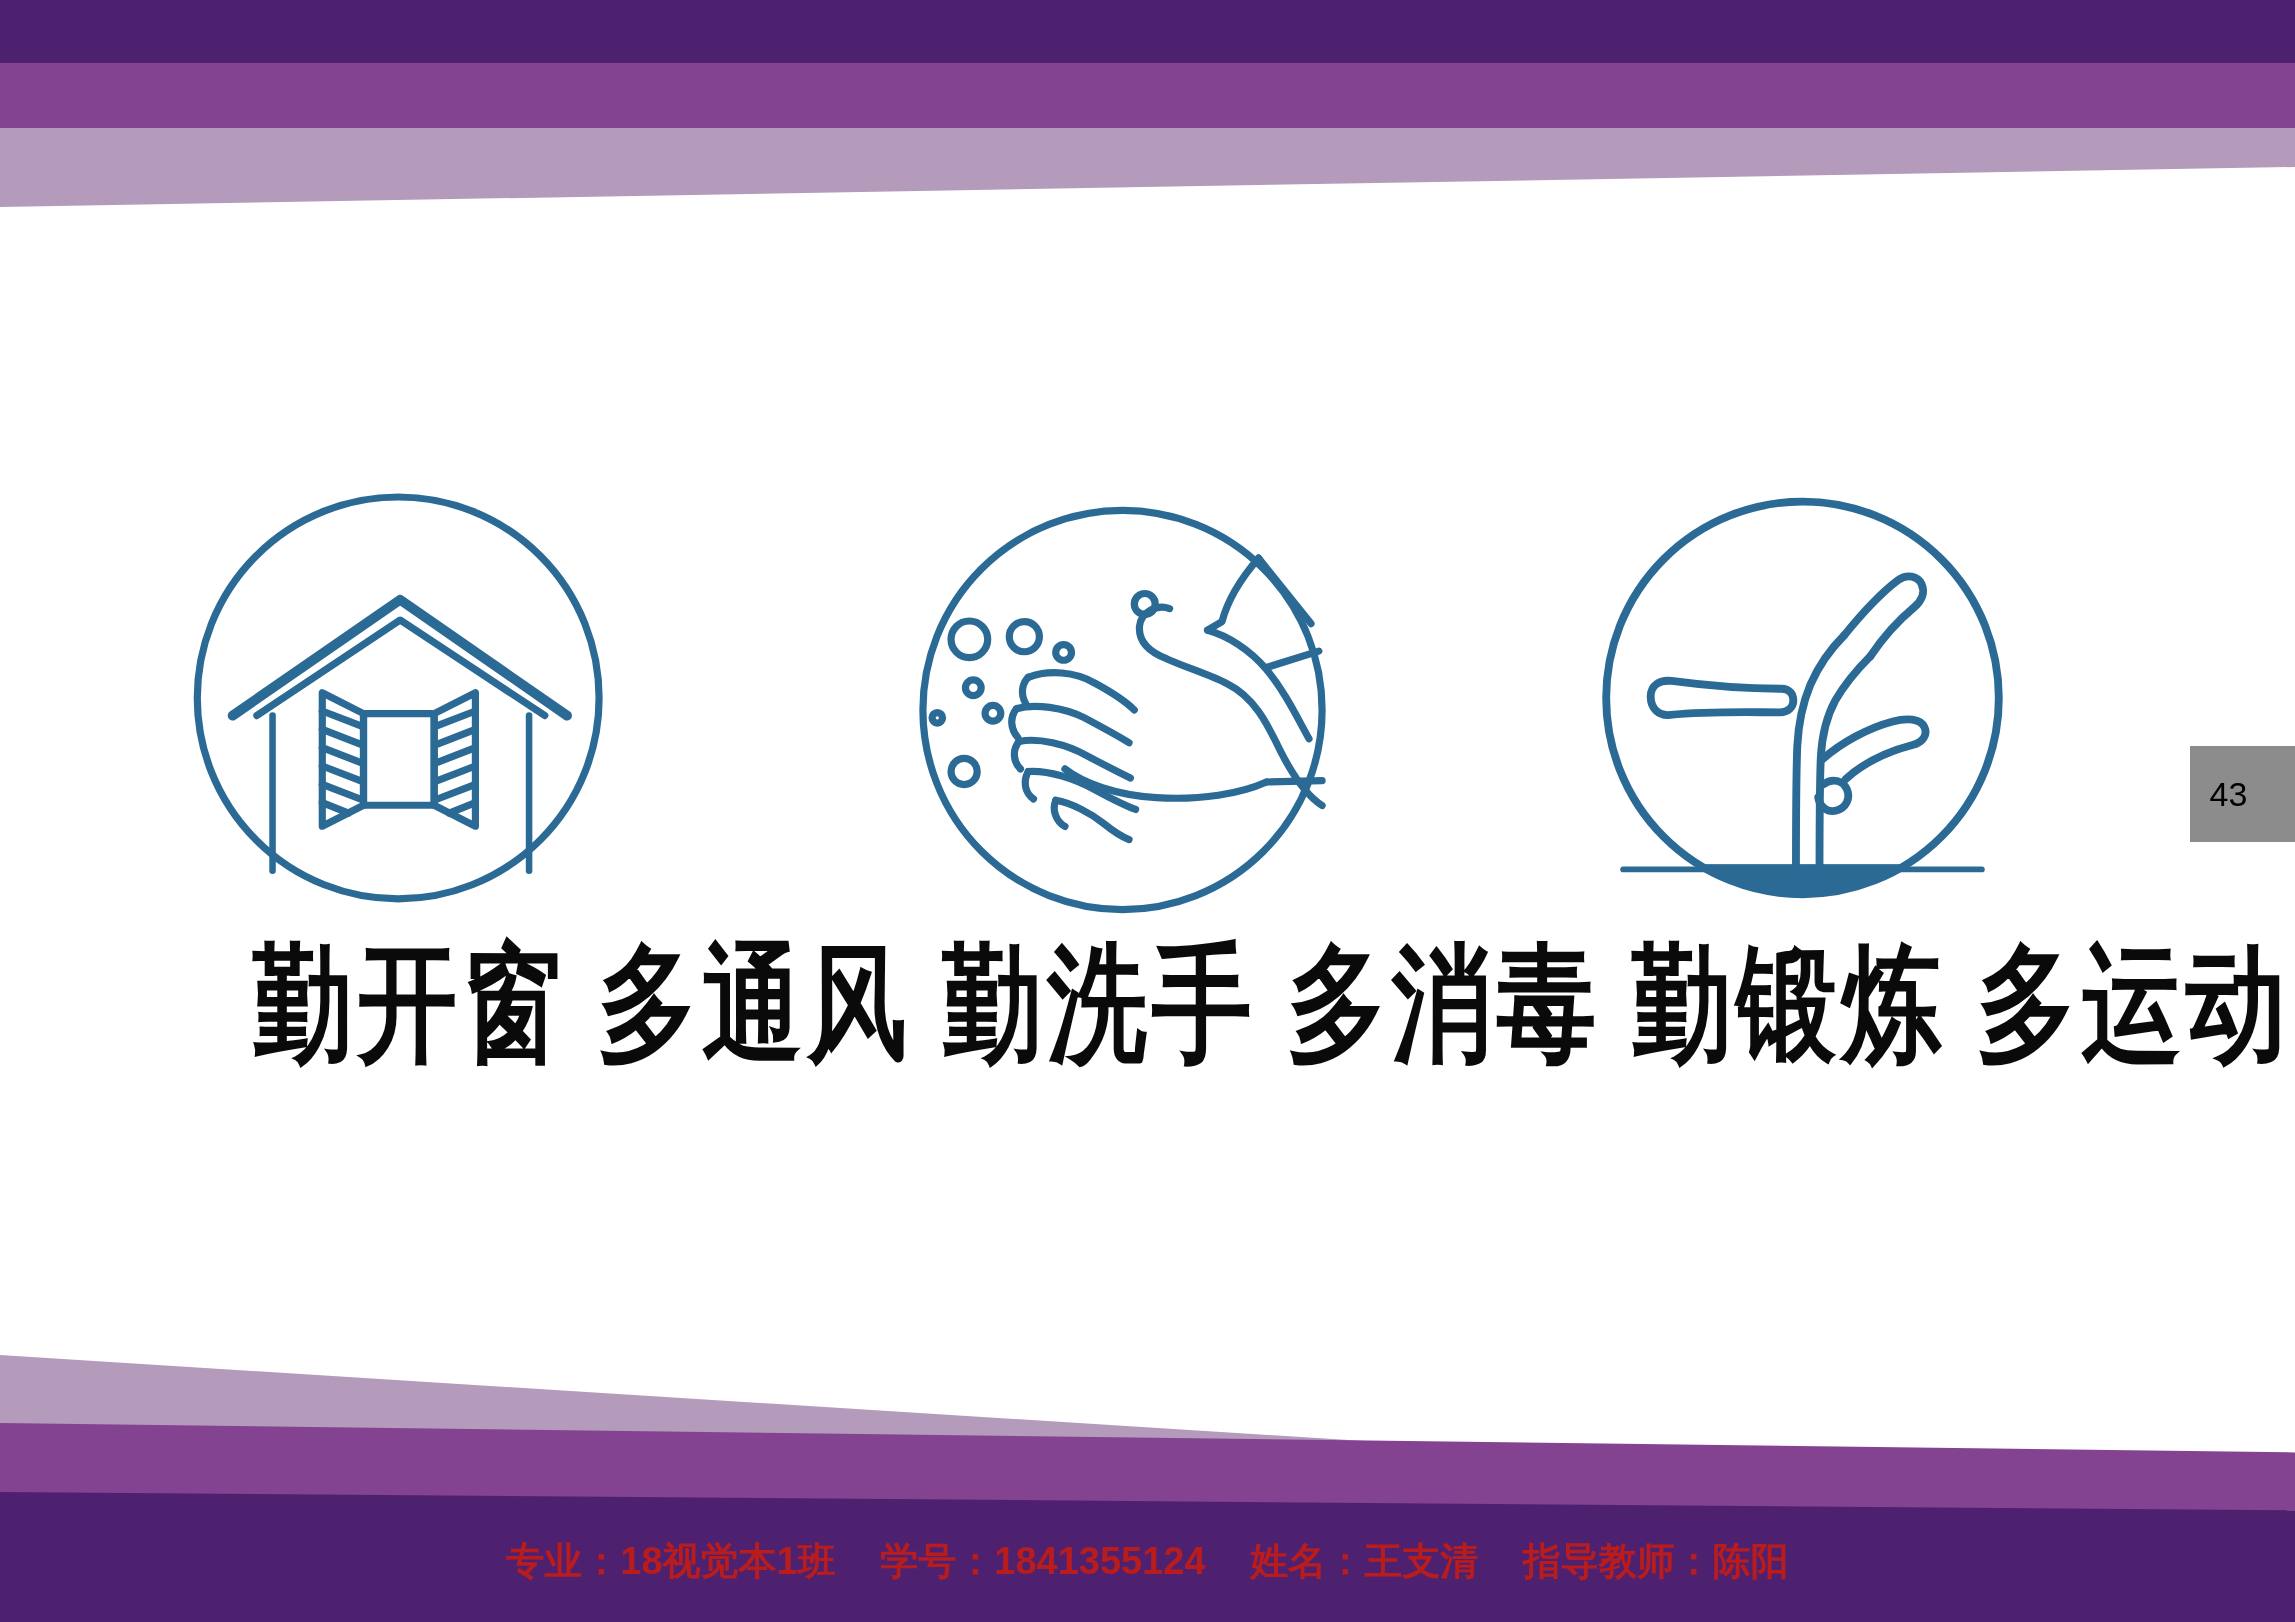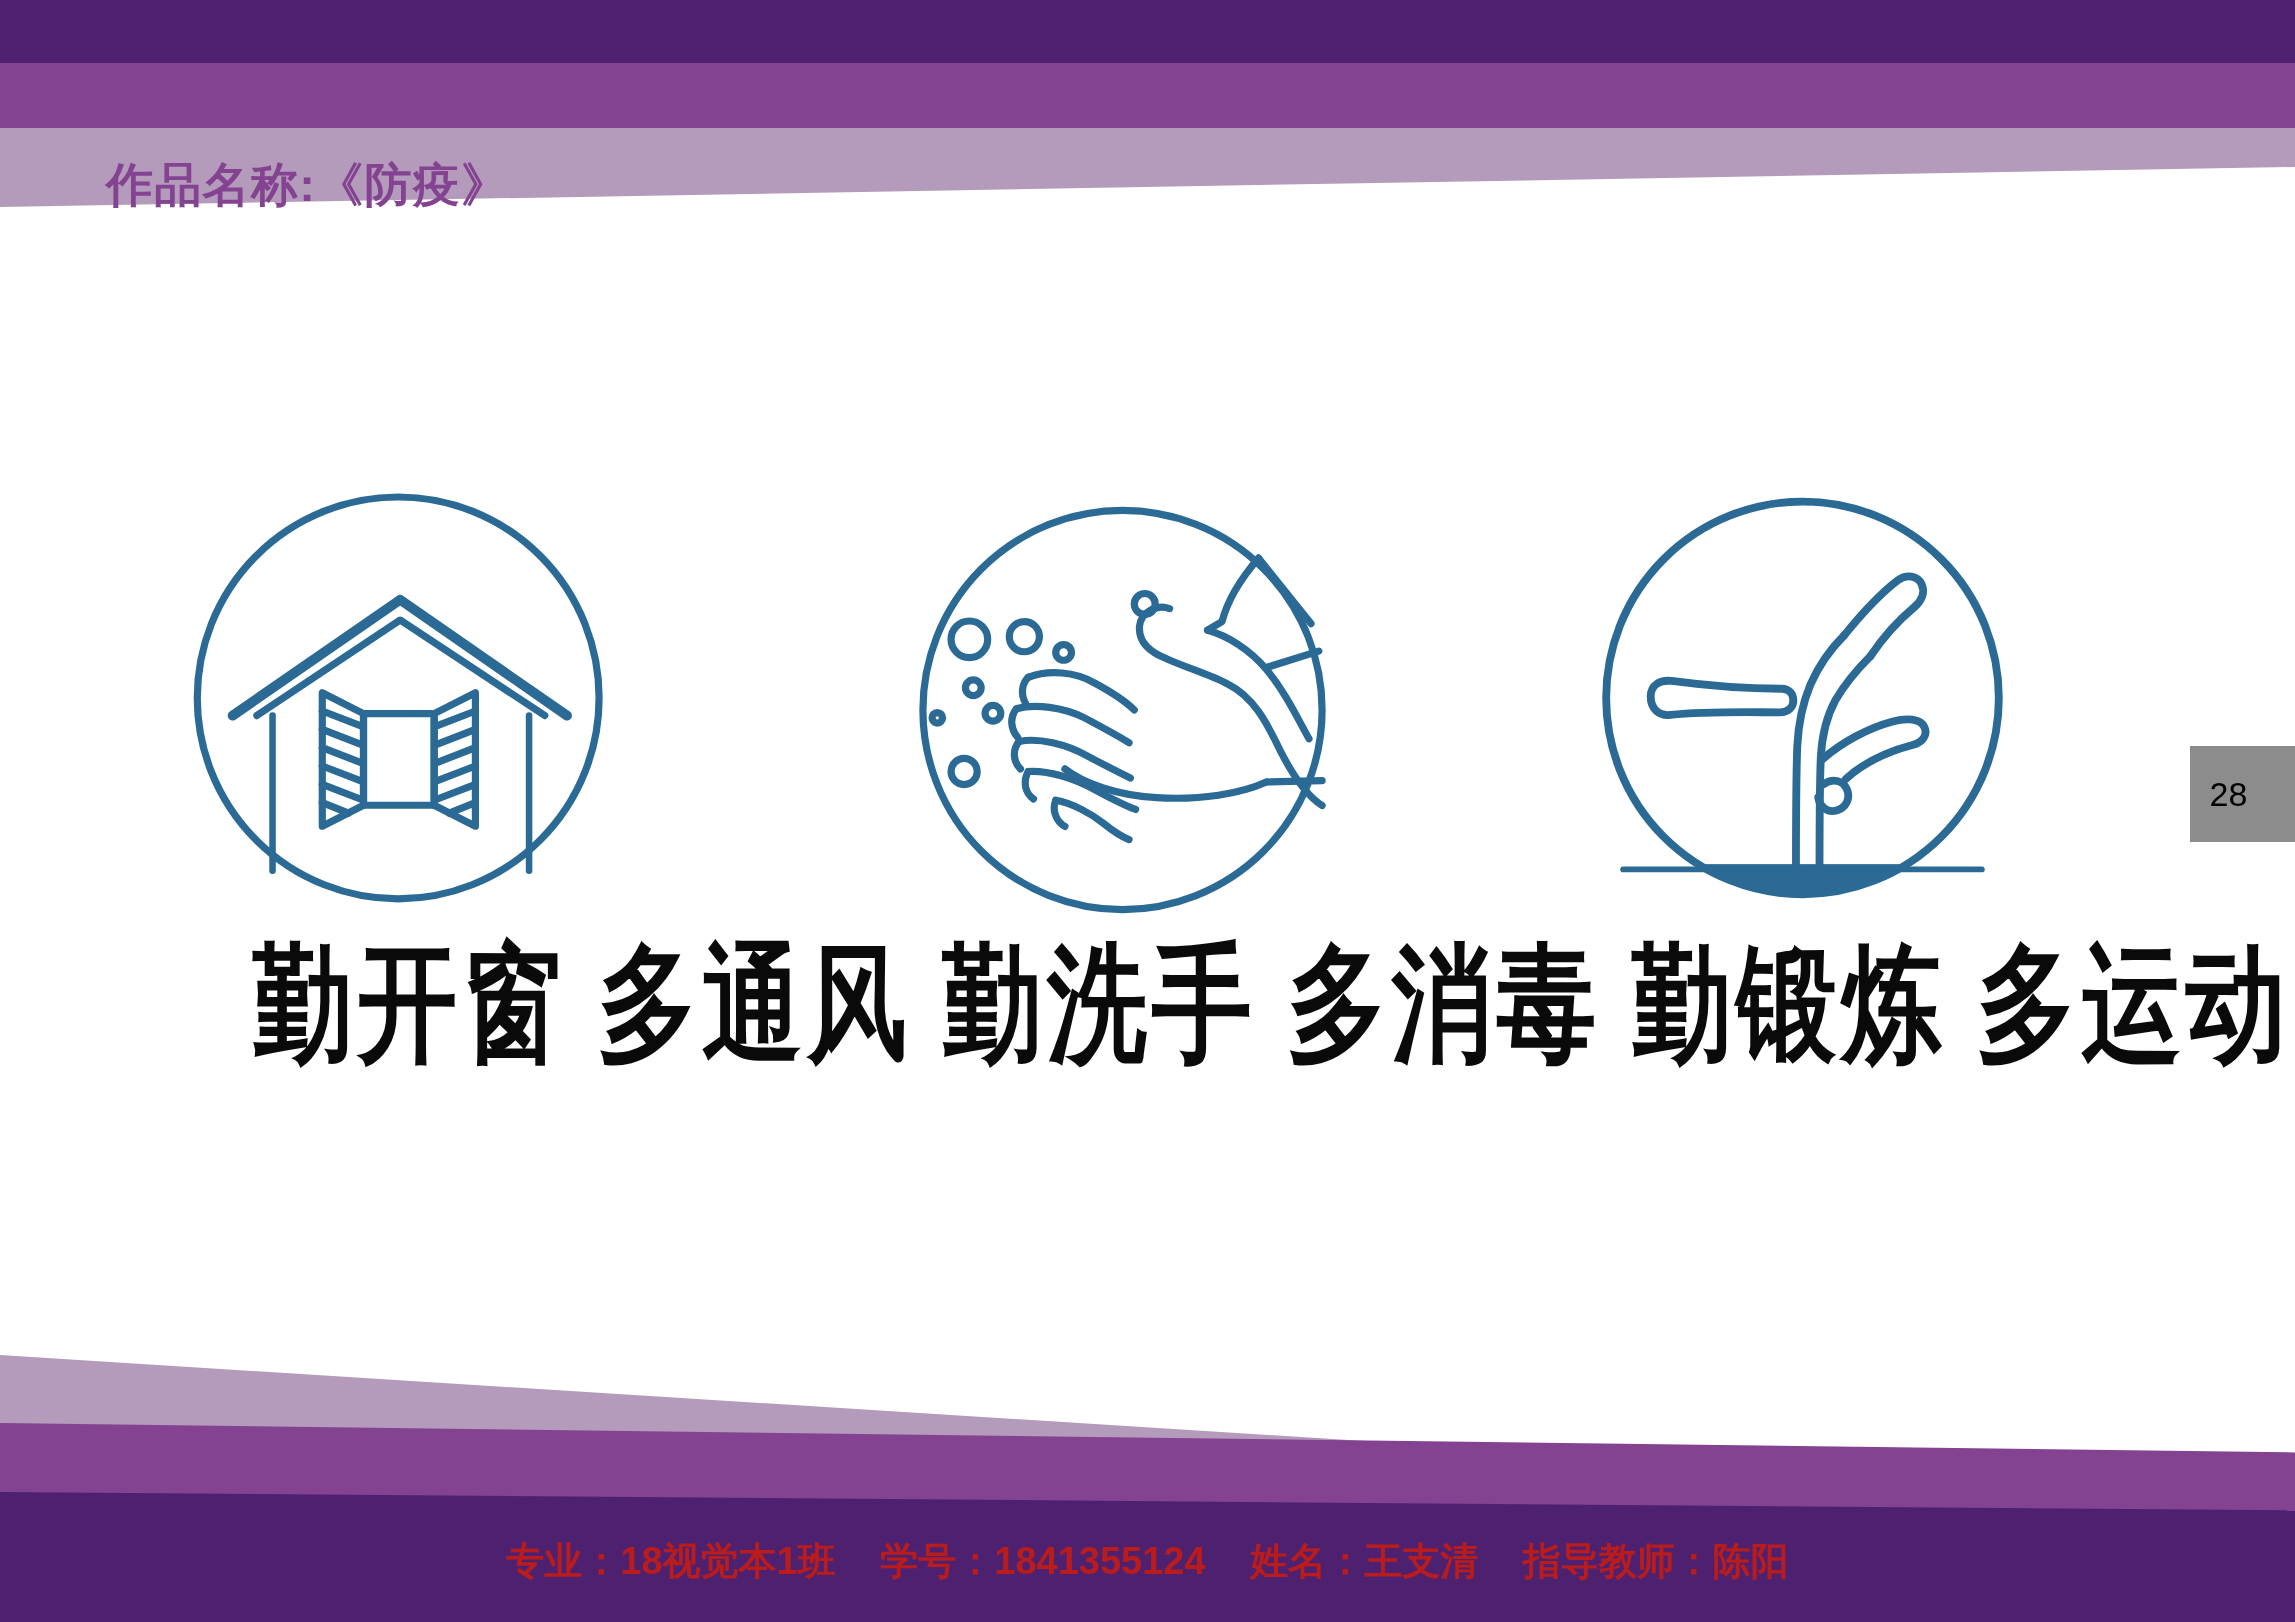--- a/index.html
+++ b/index.html
@@ -145,21 +145,20 @@
 </style>
 </head>
 <body>
 
 <div id="slide">
 
   <div class="band" id="top-dark"></div>
   <div class="band" id="top-mid"></div>
   <div class="band" id="top-light"></div>
 
-  <div id="work-title">作品名称:《防疫》</div>
 
   <div id="icon-row">
 
     <div class="icon-wrap" id="icon-house">
       <svg viewBox="0 0 680 680" xmlns="http://www.w3.org/2000/svg">
         <g fill="none" stroke="#2C6A96" stroke-width="11" stroke-linecap="round" stroke-linejoin="round">
           <circle cx="338" cy="346" r="307"></circle>
 
           <path d="M 85 373 L 341 196 L 596 373" stroke-width="15"></path>
           <path d="M 122 373 L 341 227 L 562 373" stroke-width="11"></path>
@@ -265,21 +264,21 @@
 
           <path d="M 66 608 L 614 608" stroke-width="9"></path>
         </g>
       </svg>
     </div>
 
   </div>
 
   <div id="slogan">勤开窗 多通风 勤洗手 多消毒 勤锻炼 多运动</div>
 
-  <div id="page-badge">28</div>
+  <div id="page-badge">43</div>
 
   <div class="band" id="bot-light"></div>
   <div class="band" id="bot-mid"></div>
   <div class="band" id="bot-dark"></div>
 
   <div id="footer-info">
     <span class="seg"><span>专业：</span><span>18视觉本1班</span></span>
     <span class="seg"><span>学号：</span><span>1841355124</span></span>
     <span class="seg"><span>姓名：</span><span>王支清</span></span>
     <span class="seg"><span>指导教师：</span><span>陈阳</span></span>

